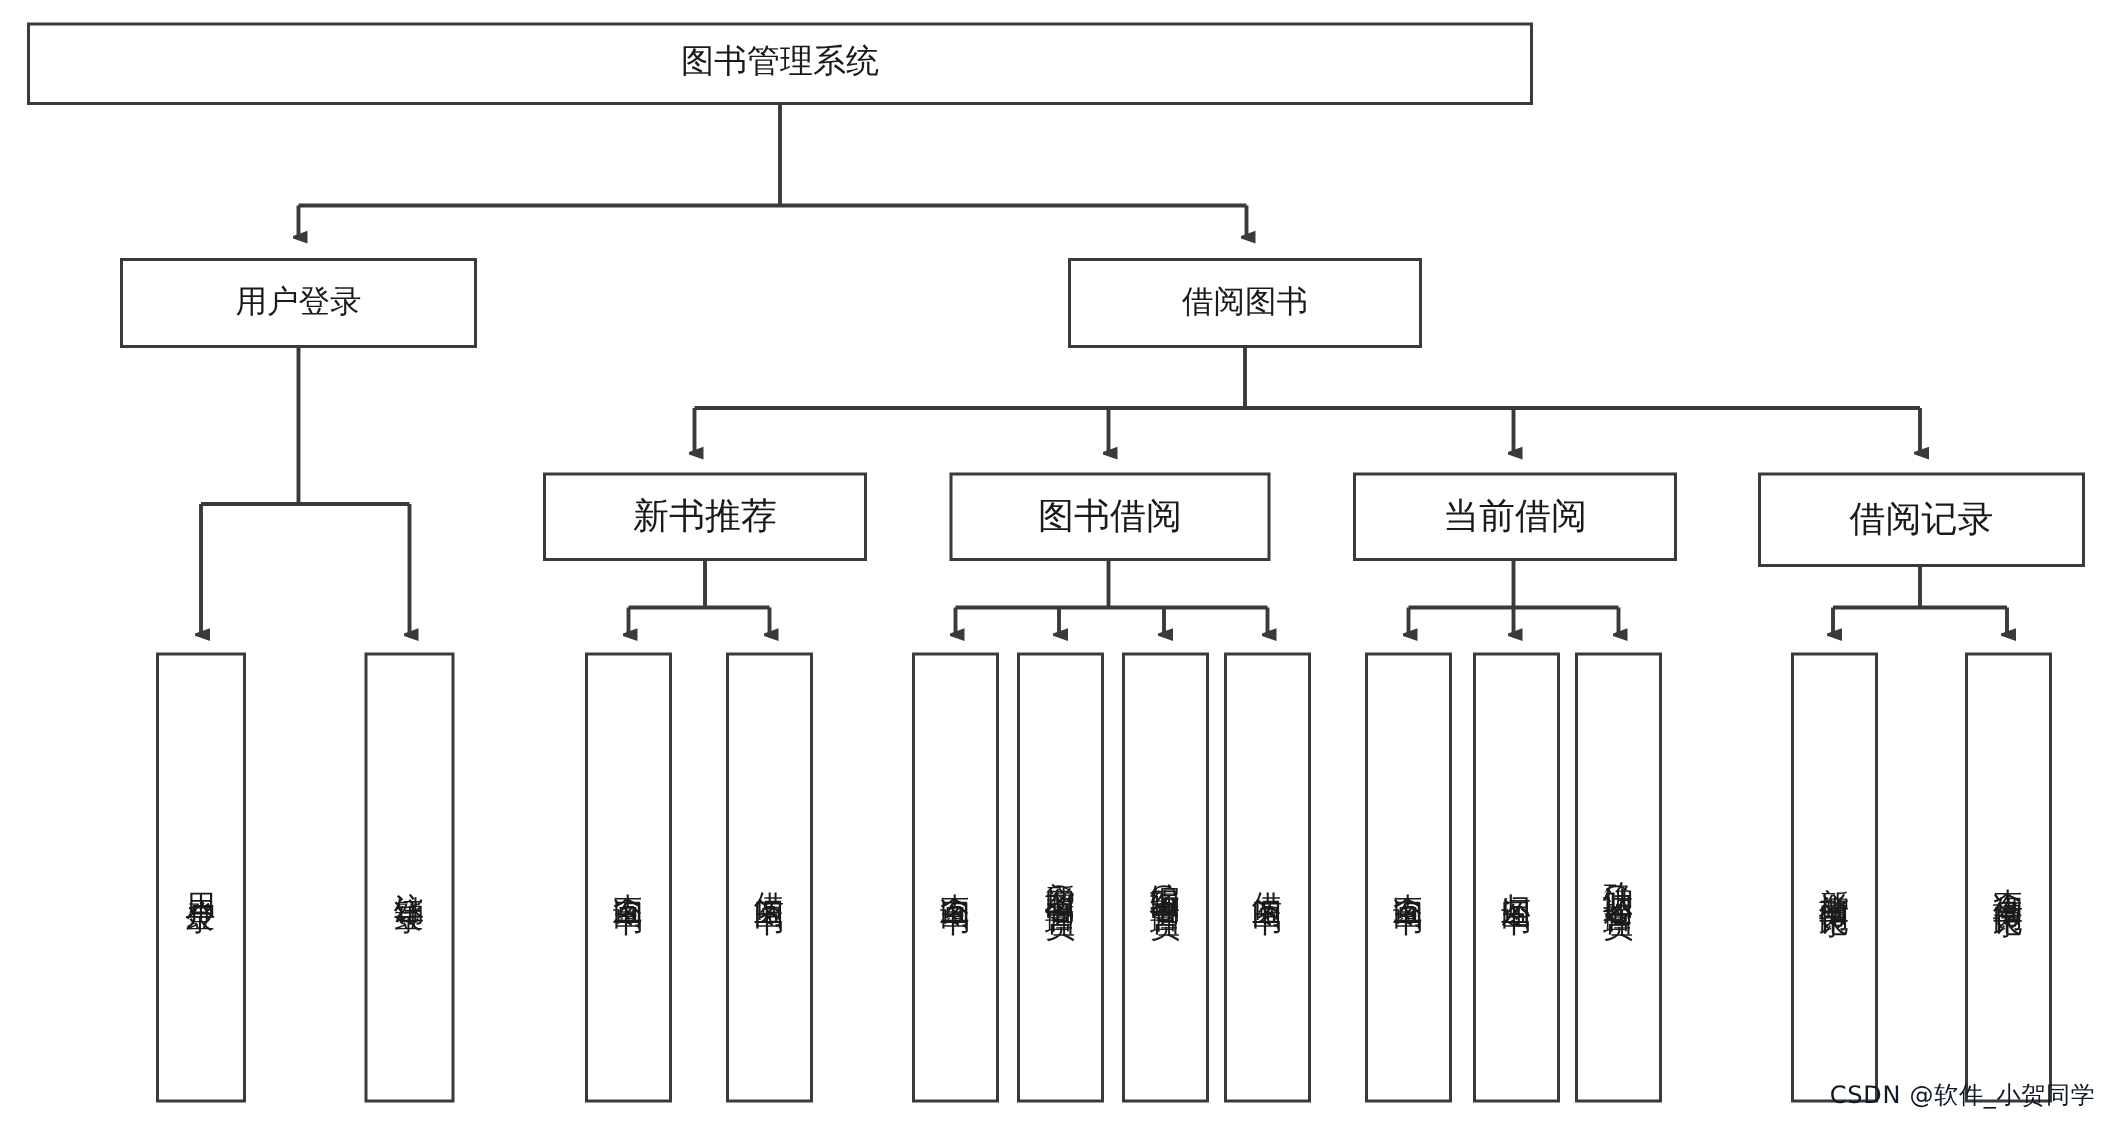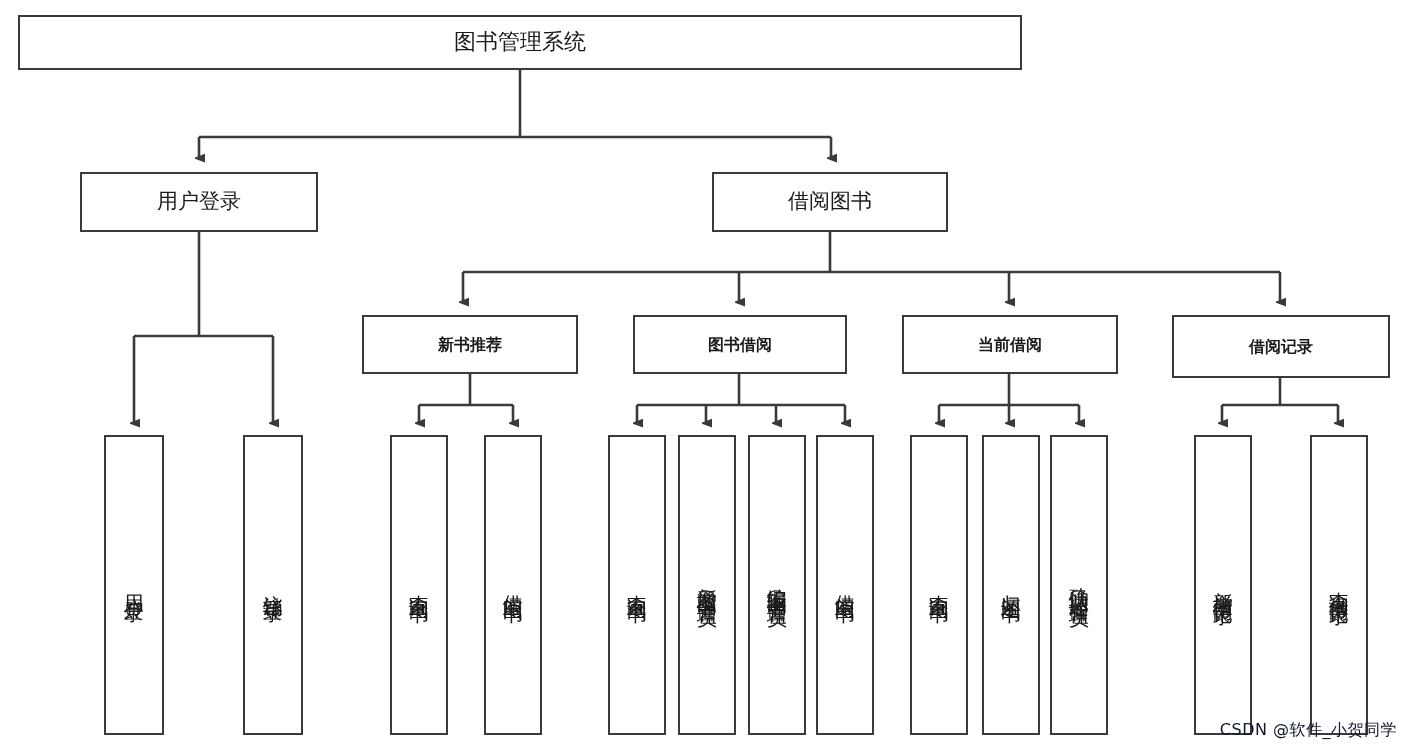--- a/index.html
+++ b/index.html
@@ -34,21 +34,21 @@
     z-index: 2;
   }
   .node .lbl {
     color: #1a1a1a;
     line-height: 1.12;
     text-align: center;
     white-space: nowrap;
   }
   .node.root .lbl { font-size: 22px; }
   .node.lvl1 .lbl { font-size: 21px; }
-  .node.lvl2 .lbl { font-size: 16px; font-weight: bold; }
+  .node.lvl2 .lbl { font-size: 24px; }
   .node.leaf {
     align-items: center;
   }
   .node.leaf .lbl {
     font-size: 20px;
     writing-mode: vertical-rl;
     text-orientation: upright;
     letter-spacing: 3px;
     white-space: nowrap;
   }

